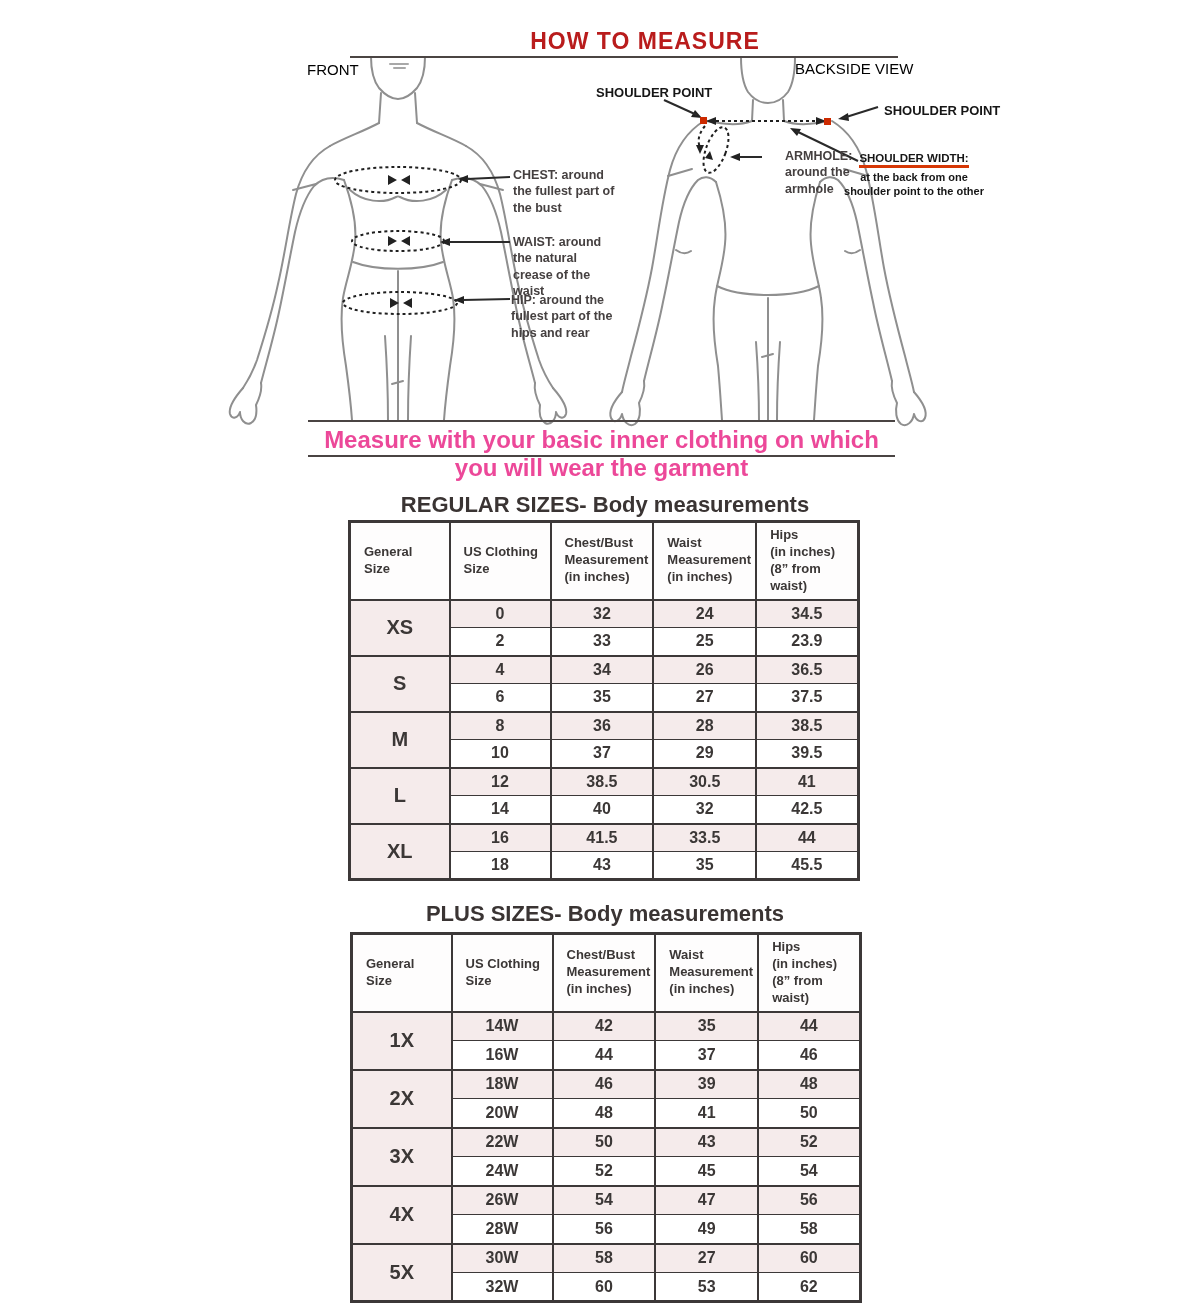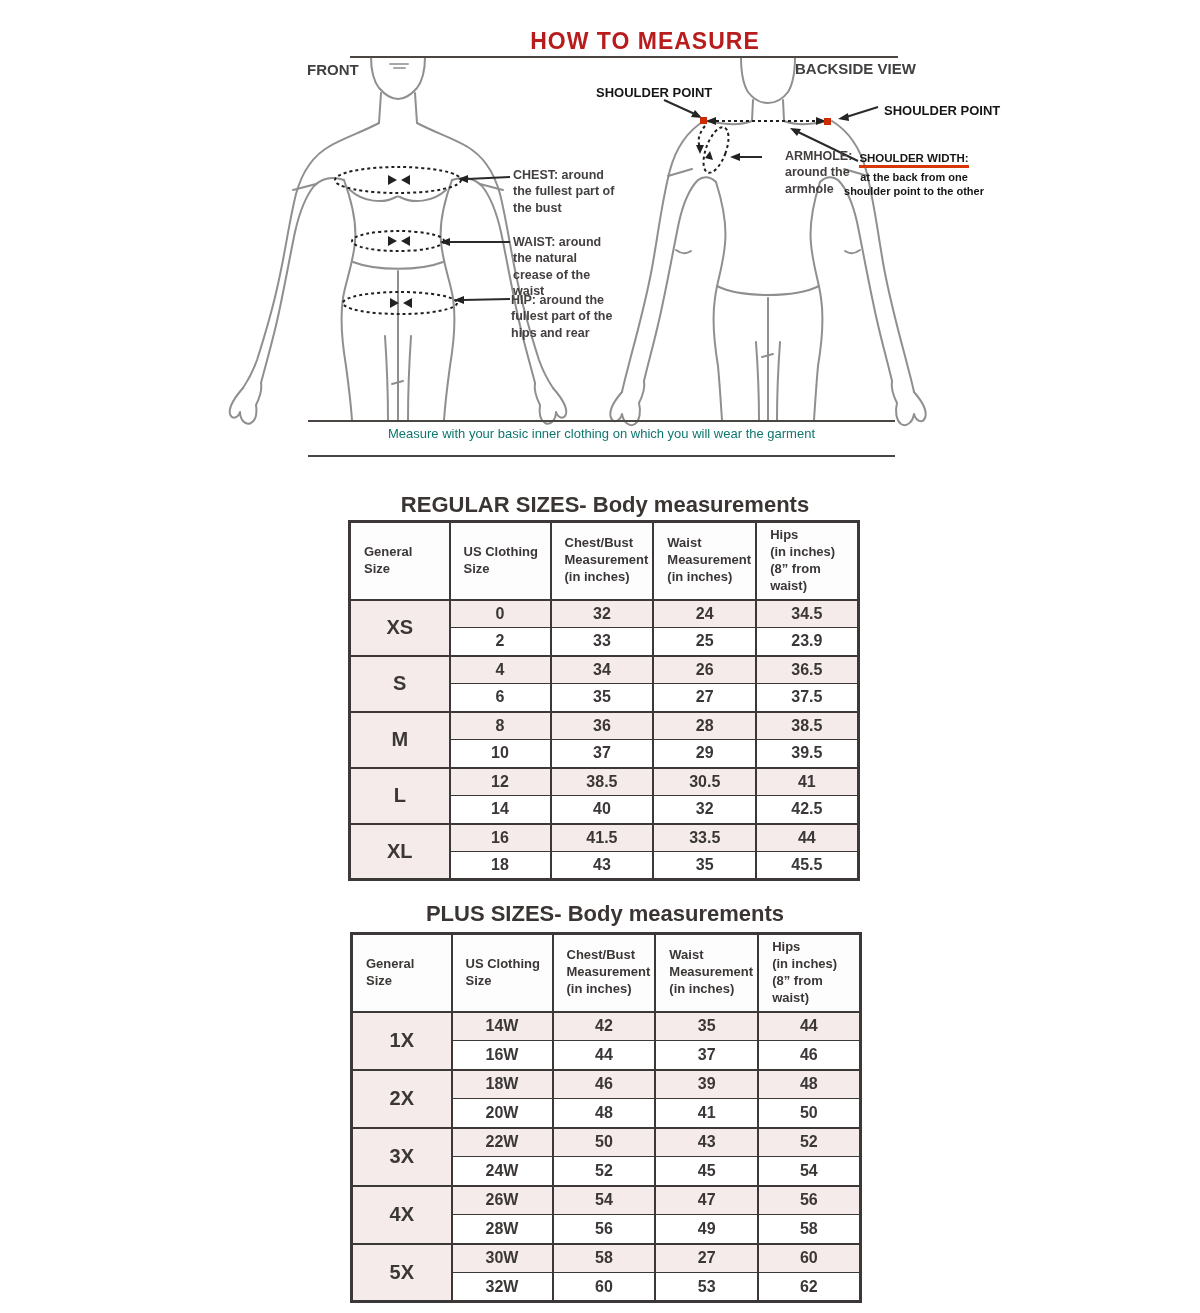--- a/index.html
+++ b/index.html
@@ -1,37 +1,37 @@
 <!DOCTYPE html>
 <html><head>
 <meta charset="utf-8">
 <style>
   html,body{margin:0;padding:0;background:#ffffff;}
   body{width:1200px;height:1313px;position:relative;font-family:"Liberation Sans","DejaVu Sans",sans-serif;color:#3a3433;}
   .abs{position:absolute;}
   
   #main-title{left:0;top:28px;width:1200px;text-align:center;font-size:23px;font-weight:600;letter-spacing:1px;color:#b91c1c;margin-left:45px;}
   #title-rule{left:350px;top:56px;width:548px;height:2px;background:#4b4543;}
-  .view-label{font-size:15px;font-weight:700;color:#404040;}
+  .view-label{font-size:15px;font-weight:400;color:#000000;}
   #front-label{left:307px;top:61px;}
   #backside-label{left:795px;top:60px;}
   .body-ann{font-size:12.5px;font-weight:600;color:#454040;line-height:1.3;}
   #chest-ann{left:513px;top:167px;width:104px;}
   #waist-ann{left:513px;top:234px;width:104px;}
   #hip-ann{left:511px;top:292px;width:104px;}
   .bold-ann{font-size:13px;font-weight:700;color:#161616;}
   #sp-left{left:596px;top:85px;}
   #sp-right{left:884px;top:103px;}
   #armhole-ann{left:769px;top:148px;width:82px;margin-left:16px;}
   #sw-block{left:843px;top:148px;width:142px;text-align:center;}
   #sw-title{display:inline-block;font-size:11.5px;font-weight:700;color:#161616;border-bottom:3px solid #d63705;padding-bottom:1px;}
   #sw-desc{font-size:11px;font-weight:700;color:#161616;line-height:1.28;margin-top:2px;}
   #note-rule-top{left:308px;top:420px;width:587px;height:2px;background:#4a4443;}
   #note-rule-bottom{left:308px;top:455px;width:587px;height:2px;background:#4a4443;}
-  #measure-note{left:308px;top:426px;width:587px;text-align:center;font-size:13px;font-weight:400;color:#0f766e;}
+  #measure-note{left:308px;top:426px;width:587px;text-align:center;font-size:24px;font-weight:700;color:#ec4899;}
   
   .table-title{width:1200px;text-align:center;font-size:22px;font-weight:600;color:#3a3433;}
   #regular-title{left:5px;top:492px;}
   #plus-title{left:5px;top:901px;}
   table.size-table{border-collapse:collapse;table-layout:fixed;background:#fff;border:3px solid #3c3838;}
   #regular-table{left:348px;top:520px;}
   #plus-table{left:350px;top:932px;}
   .size-table th,.size-table td{border-left:2px solid #3c3838;}
   .size-table th{white-space:pre-line;text-align:left;vertical-align:middle;padding:4px 4px 4px 13px;font-size:13px;font-weight:600;color:#3b3736;line-height:1.3;background:#fefdfd;}
   #regular-table th{height:58px;}

